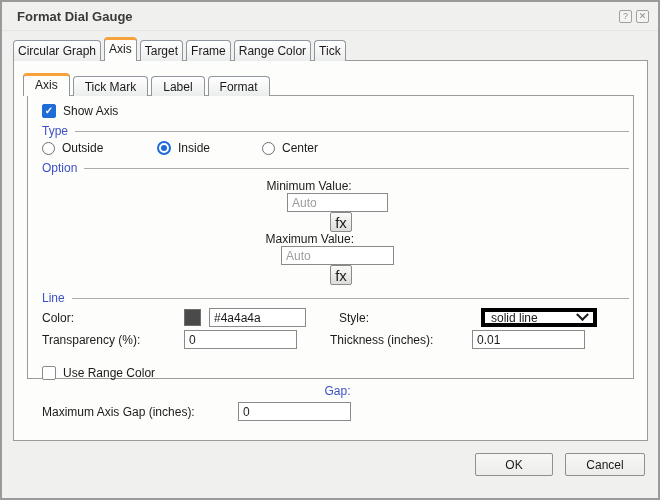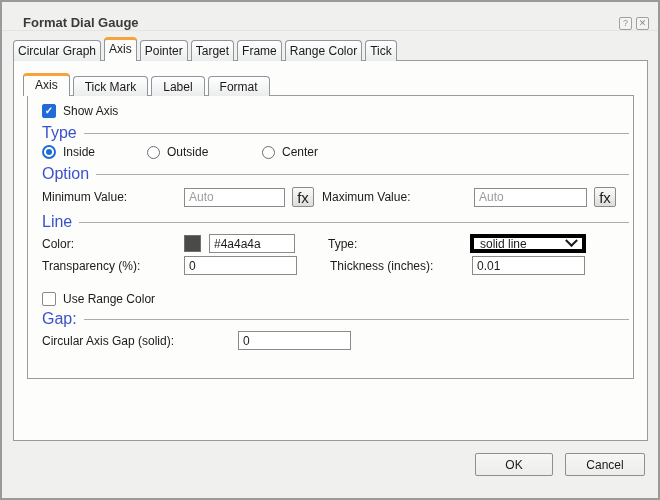--- a/index.html
+++ b/index.html
@@ -1,20 +1,20 @@
 <!DOCTYPE html>
 <html><head>
 <meta charset="utf-8">
 <style>
   html,body{margin:0;padding:0;}
   body{width:660px;height:500px;font-family:"Liberation Sans",sans-serif;background:#d8d8d6;}
   .dialog{position:relative;width:660px;height:500px;box-sizing:border-box;
           border:2px solid #9a9a9a;background:#f0f0ee;overflow:hidden;}
   
-  .titlebar{height:28px;display:flex;align-items:flex-end;padding:0 9px 0 21px;
+  .titlebar{height:28px;display:flex;align-items:center;padding:0 9px 0 15px;
             border-bottom:1px solid #e4e4e2;}
   .title{flex:1;font-size:13px;font-weight:bold;color:#3a3a3a;}
   .winbtns{display:flex;gap:4px;}
   .winbtn{width:13px;height:13px;box-sizing:border-box;border:1px solid #a0a0a0;border-radius:2px;
           color:#8f8f8f;font-size:9px;line-height:11px;text-align:center;background:#f4f4f2;cursor:default;}
   
   .tabbar{display:flex;align-items:flex-end;height:24px;margin:6px 0 0 11px;position:relative;z-index:3;}
   .tab{box-sizing:border-box;height:21px;padding:3px 4px 0;margin-right:3px;font-size:12px;color:#1b1b1b;
        border:1px solid #8e959c;border-bottom:none;border-radius:4px 4px 0 0;
        background:linear-gradient(#ffffff,#ebecec);cursor:default;white-space:nowrap;}
@@ -25,28 +25,28 @@
   
   .subtabbar{display:flex;align-items:flex-end;height:23px;margin:12px 0 0 9px;position:relative;z-index:2;}
   .subtab{box-sizing:border-box;height:20px;padding:3px 11px 0;margin-right:3px;font-size:12px;color:#1b1b1b;
           border:1px solid #8e959c;border-bottom:none;border-radius:4px 4px 0 0;
           background:linear-gradient(#ffffff,#ebecec);cursor:default;white-space:nowrap;}
   .subtab.active{height:23px;background:#fdfdfc;border-top:3px solid #f9a13b;padding-top:2px;}
   .groupbox{margin:-1px 13px 0 13px;height:284px;box-sizing:border-box;border:1px solid #9b9b9b;
             background:#fdfdfc;padding-top:8px;}
   
   .row{display:flex;align-items:center;padding-left:14px;font-size:12px;color:#1b1b1b;}
-  .section{display:flex;align-items:center;padding-left:14px;margin:6px 0 3px;font-size:16px;color:#3b51c8;}
+  .section{display:flex;align-items:center;padding-left:14px;margin:6px 0 3px;font-size:12px;color:#3b51c8;}
   .rule{flex:1;height:1px;background:#ababab;margin:1px 4px 0 7px;}
   .lbl{display:inline-block;}
   .w142{width:142px;}.w152{width:152px;}.w196{width:196px;}
   .txt{box-sizing:border-box;height:19px;border:1px solid #8a8a8a;background:#fff;
        font-family:"Liberation Sans",sans-serif;font-size:12px;color:#1b1b1b;padding:1px 4px;}
   .txt::placeholder{color:#9c9c9c;opacity:1;}
-  .in101{width:101px;}.in113{width:113px;}.in86{width:86px;}
+  .in101{width:101px;}.in113{width:113px;}.in86{width:97px;}
   .fxbtn{box-sizing:border-box;width:22px;height:20px;margin-left:7px;border:1px solid #8a8a8a;border-radius:2px;
          background:linear-gradient(#fbfbfa,#dddddc);font-size:15px;color:#222;
          display:flex;align-items:center;justify-content:center;cursor:default;}
   
   .checkbox{box-sizing:border-box;width:14px;height:14px;border:1px solid #8a8a8a;border-radius:2px;
             background:#fff;margin-right:7px;display:flex;align-items:center;justify-content:center;cursor:default;}
   .checkbox.checked{background:#1f6bd8;border-color:#1f6bd8;color:#fff;font-size:10px;font-weight:bold;line-height:1;}
   
   .radio-item{display:flex;align-items:center;}
   .ri1{width:105px;}.ri2{width:115px;}
@@ -56,21 +56,21 @@
   .radio.selected::after{content:"";position:absolute;left:2px;top:2px;right:2px;bottom:2px;
          border-radius:50%;background:#1f6bd8;}
   
   .swatch{box-sizing:border-box;width:17px;height:17px;background:#4a4a4a;border:1px solid #6f6f6f;
           margin-right:8px;cursor:default;}
   .select{box-sizing:border-box;width:116px;height:19px;border:4px solid #000000;background:#fff;
           display:flex;align-items:center;justify-content:space-between;padding:0 6px;cursor:default;}
   .chev{width:7px;height:7px;border-right:2px solid #1b1b1b;border-bottom:2px solid #1b1b1b;
         transform:rotate(45deg) translate(-2px,-2px);}
   .ml33{margin-left:33px;}.ml8{margin-left:8px;}
-  .mt2{margin-top:2px;}.mt3{margin-top:3px;}.mt4{margin-top:4px;}.mt5{margin-top:17px;}
+  .mt2{margin-top:2px;}.mt3{margin-top:3px;}.mt4{margin-top:4px;flex-direction:column;}.mt5{margin-top:17px;}
   
   .footer{position:absolute;right:13px;bottom:22px;display:flex;gap:12px;}
   .btn{box-sizing:border-box;height:23px;border:1px solid #8f8f8f;border-radius:2px;
        background:linear-gradient(#f7f7f6,#ececea);font-family:"Liberation Sans",sans-serif;
        font-size:12px;color:#1b1b1b;cursor:default;}
   .btn-ok{width:78px;}.btn-cancel{width:80px;}
 </style>
 </head>
 <body>
 
@@ -80,21 +80,20 @@
     <span class="title">Format Dial Gauge</span>
     <span class="winbtns">
       <span class="winbtn">?</span>
       <span class="winbtn">✕</span>
     </span>
   </div>
 
   <div class="tabbar">
     <div class="tab">Circular Graph</div>
     <div class="tab active">Axis</div>
-    <div class="tab">Pointer</div>
     <div class="tab">Target</div>
     <div class="tab">Frame</div>
     <div class="tab">Range Color</div>
     <div class="tab">Tick</div>
   </div>
 
   <div class="panel">
 
     <div class="subtabbar">
       <div class="subtab active">Axis</div>
@@ -111,27 +110,27 @@
           </span>
         <span class="lbl">Show Axis</span>
       </div>
 
       <div class="section">
         <span>Type</span>
         <span class="rule"></span>
       </div>
 
       <div class="row mt2">
+        <span class="radio-item ri2">
+          <span class="radio"></span>
+          <span>Outside</span>
+        </span>
         <span class="radio-item ri1">
           <span class="radio selected"></span>
           <span>Inside</span>
-        </span>
-        <span class="radio-item ri2">
-          <span class="radio"></span>
-          <span>Outside</span>
         </span>
         <span class="radio-item">
           <span class="radio"></span>
           <span>Center</span>
         </span>
       </div>
 
       <div class="section">
         <span>Option</span>
         <span class="rule"></span>
@@ -148,21 +147,21 @@
 
       <div class="section">
         <span>Line</span>
         <span class="rule"></span>
       </div>
 
       <div class="row mt3">
         <span class="lbl w142">Color:</span>
         <span class="swatch"></span>
         <input class="txt in86" value="#4a4a4a" style="">
-        <span class="lbl w142 ml33">Type:</span>
+        <span class="lbl w142 ml33">Style:</span>
         <span class="select">
           <span>solid line</span>
           <span class="chev"></span>
         </span>
       </div>
 
       <div class="row mt3">
         <span class="lbl w142">Transparency (%):</span>
         <input class="txt in113 ml2" value="0" style="">
         <span class="lbl w142 ml33">Thickness (inches):</span>
@@ -173,21 +172,21 @@
         <span class="checkbox"></span>
         <span class="lbl">Use Range Color</span>
       </div>
 
       <div class="section mt4">
         <span>Gap:</span>
         <span class="rule"></span>
       </div>
 
       <div class="row mt3">
-        <span class="lbl w196">Circular Axis Gap (solid):</span>
+        <span class="lbl w196">Maximum Axis Gap (inches):</span>
         <input class="txt in113" value="0" style="">
       </div>
 
     </div>
   </div>
 
   <div class="footer">
     <button class="btn btn-ok">OK</button>
     <button class="btn btn-cancel">Cancel</button>
   </div>

